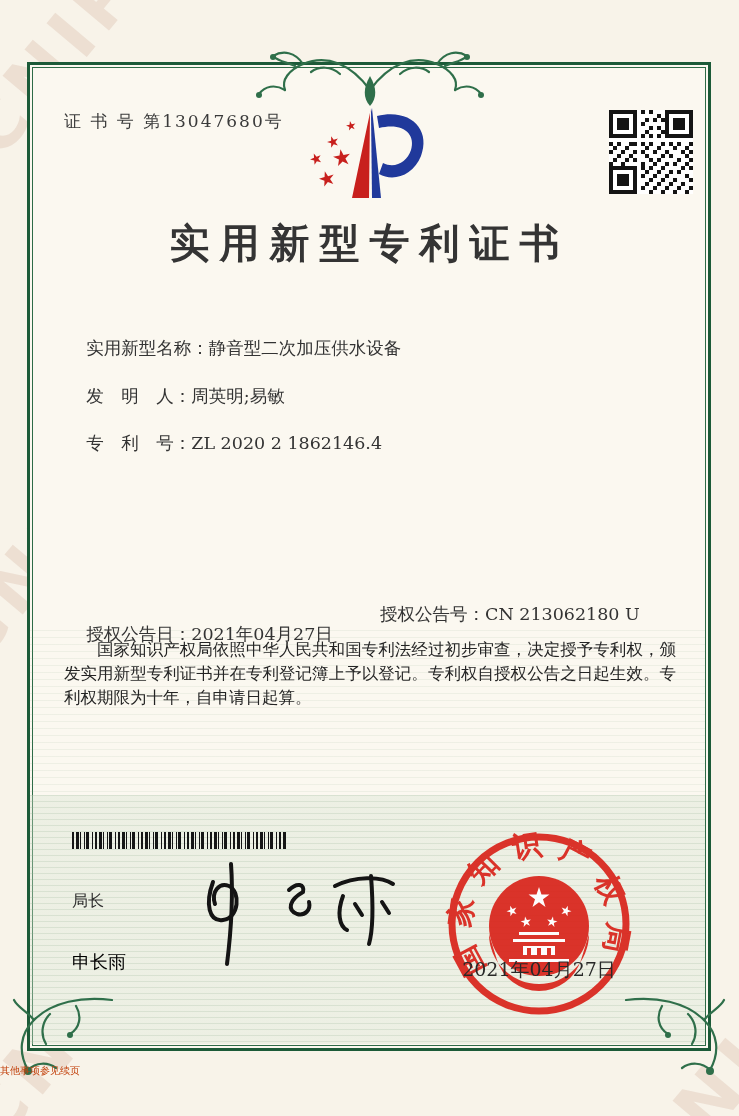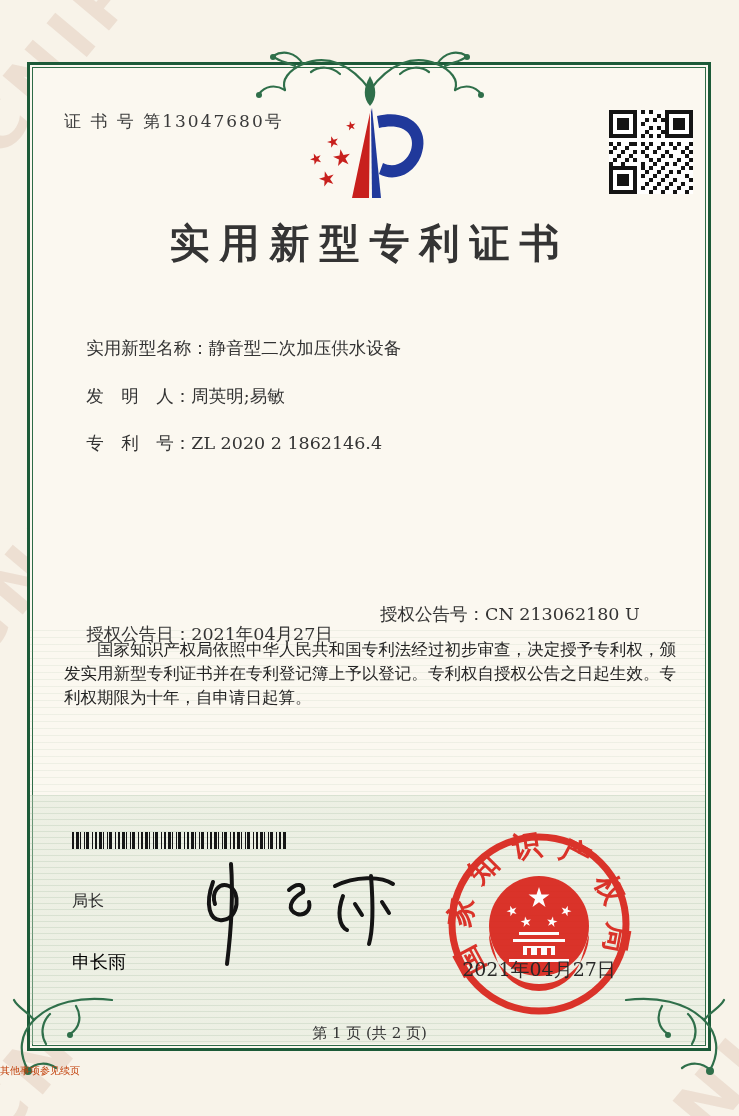--- a/index.html
+++ b/index.html
@@ -206,16 +206,15 @@
       </g>
       <g fill="#d9251c">
         <rect x="-12" y="22" width="4" height="7"></rect>
           <rect x="-2" y="22" width="4" height="7"></rect>
           <rect x="8" y="22" width="4" height="7"></rect>
       </g>
     </g>
     <text x="96" y="148" text-anchor="middle" font-size="19" fill="#1a1a1a" font-family="DejaVu Serif, serif">2021年04月27日</text>
   </svg>
 
-  <div class="page-num">第 1 页 (共 2 页)</div>
   <div class="note">其他事项参见续页</div>
 
 </div>
 
 </body></html>

